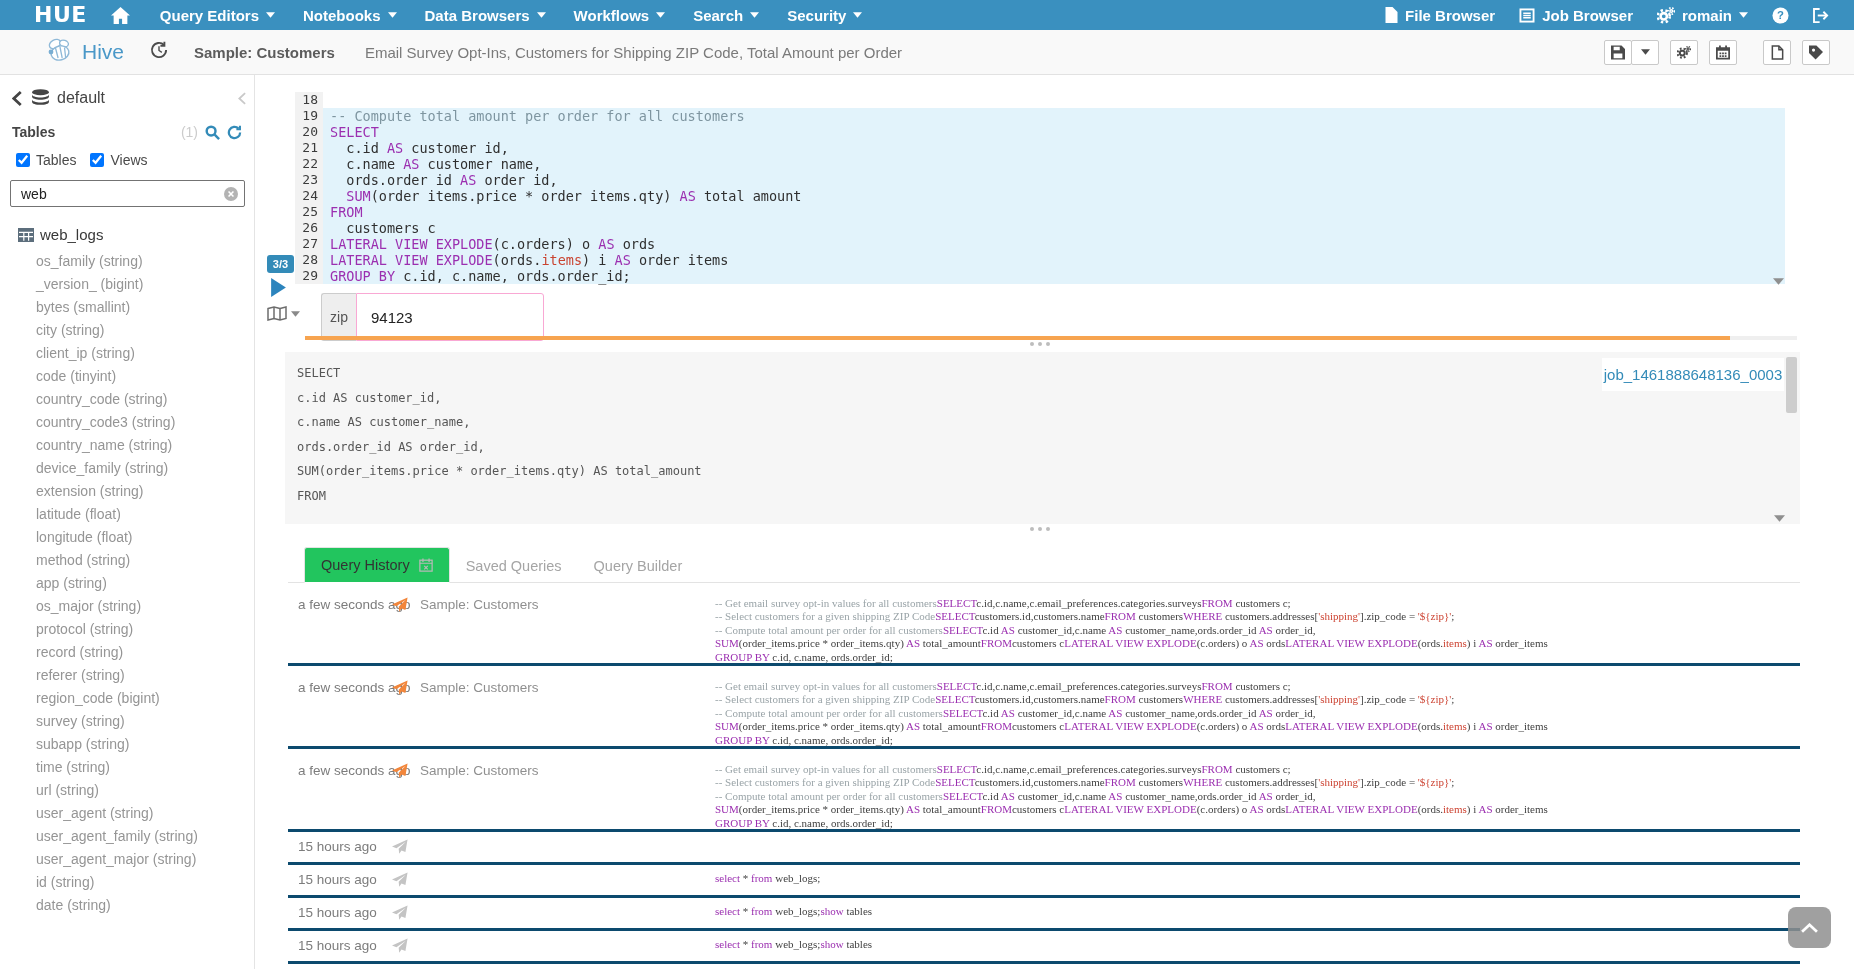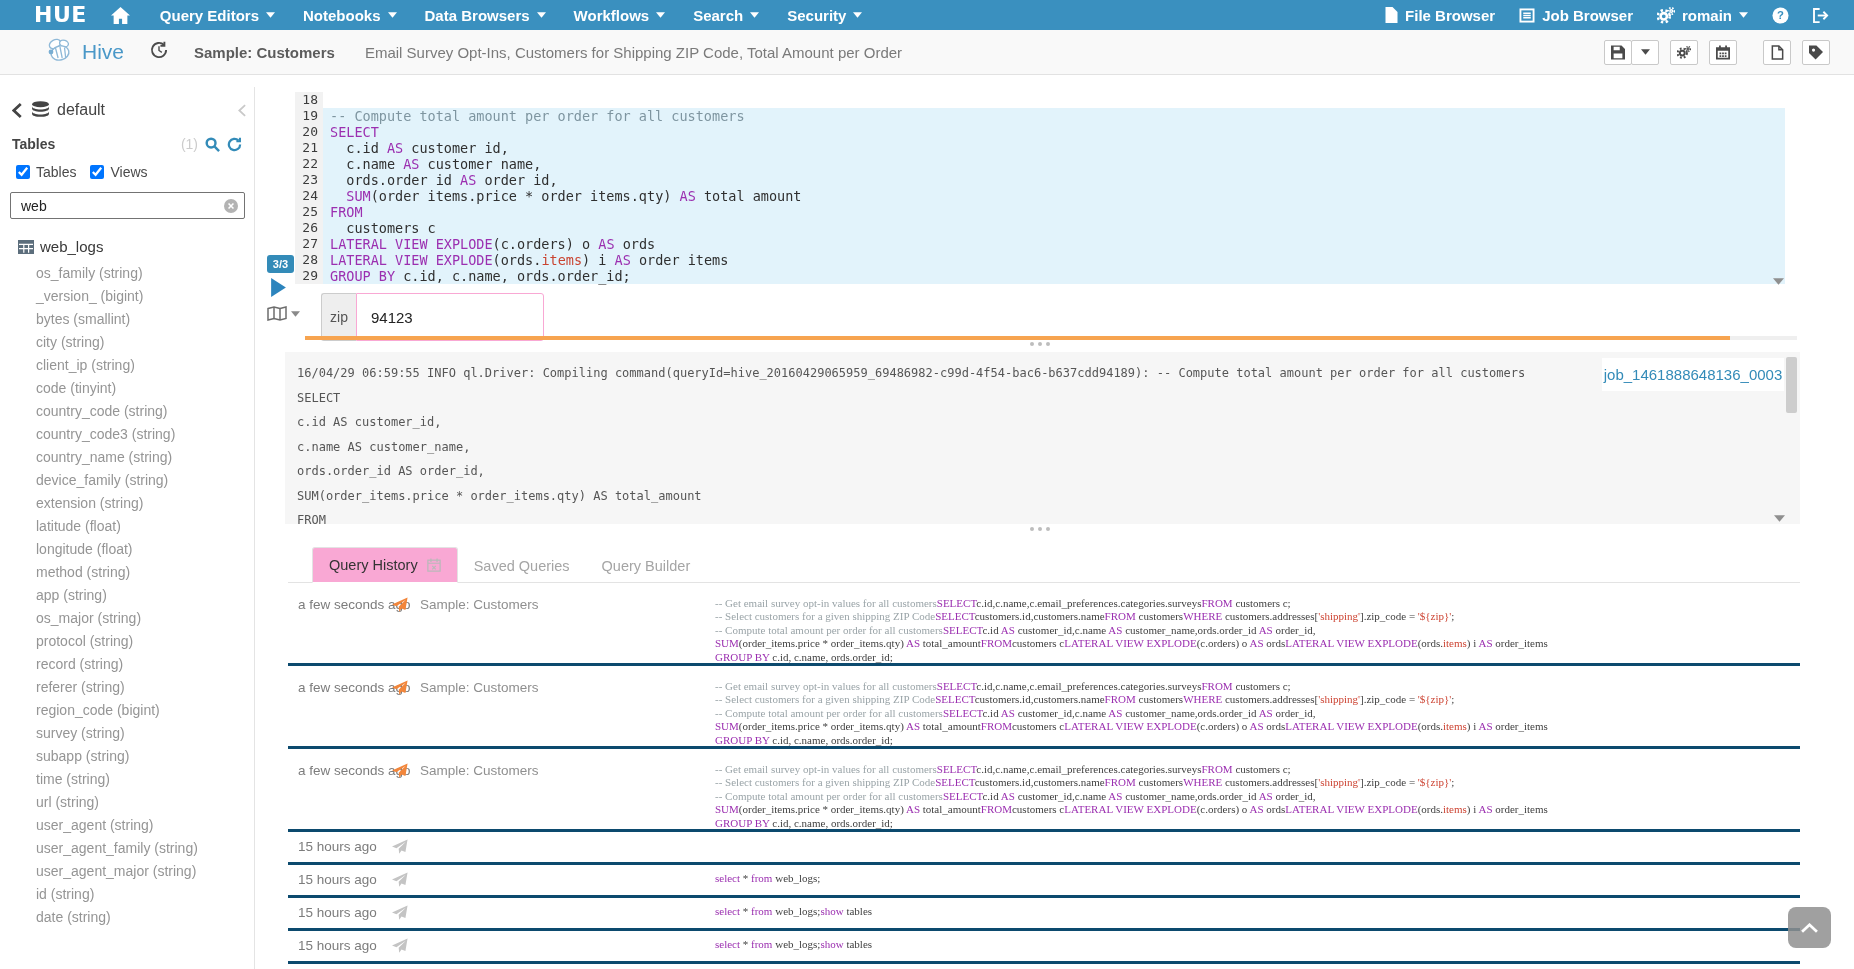--- a/index.html
+++ b/index.html
@@ -24,21 +24,21 @@
   .hist-btn{margin-left:26px;color:#4c4c4c;cursor:pointer}
   .doc-name{margin-left:26px;font-weight:bold;color:#5c5c5c;font-size:15px;white-space:nowrap}
   .doc-title{margin-left:30px;color:#7a7a7a;font-size:15px;white-space:nowrap}
   .toolbar{margin-left:auto;margin-right:24px;display:flex;align-items:center}
   .tb-group{display:flex;margin-left:11px}
   .tb-group.lg{margin-left:26px}
   .tb-btn{width:28px;height:25px;border:1px solid #c9c9c9;background:#fff;display:flex;align-items:center;justify-content:center;color:#4a4a4a;border-radius:2px;cursor:pointer}
   .tb-group .tb-btn + .tb-btn{margin-left:-1px}
 
   
-  .sidebar{position:absolute;top:87px;left:0;width:254px;bottom:0;background:#fff;border-right:1px solid #e4e4e4;overflow:hidden}
+  .sidebar{position:absolute;top:75px;left:0;width:254px;bottom:0;background:#fff;border-right:1px solid #e4e4e4;overflow:hidden}
   .sb-db{display:flex;align-items:center;margin:14px 8px 0 12px;font-size:16px;color:#444}
   .sb-db .dbname{margin-left:7px;cursor:pointer}
   .sb-collapse{margin-left:auto;color:#c9c9c9;cursor:pointer;display:flex}
   .sb-hdr{display:flex;align-items:center;margin:17px 12px 0 12px;font-size:14px;color:#454545;font-weight:bold}
   .sb-hdr .cnt{margin-left:auto;color:#ccc;font-weight:normal}
   .sb-hdr .icn{margin-left:7px;color:#338bb8;cursor:pointer}
   .sb-filters{display:flex;align-items:center;margin:12px 0 0 16px;font-size:14px;color:#4a4a4a}
   .sb-filters label{display:flex;align-items:center;gap:6px;margin-right:14px;cursor:pointer}
   .sb-filters input{width:14px;height:14px;margin:0}
   .sb-search{margin:12px 9px 0 10px;position:relative}
@@ -81,21 +81,21 @@
   .log-area{position:absolute;left:30px;top:277px;width:1515px;height:172px;background:#f6f6f6;overflow:hidden;
             font-family:"DejaVu Sans Mono",monospace;font-size:12px;color:#565656;padding:9px 12px;box-sizing:border-box;line-height:24.5px;white-space:nowrap}
   .job-overlay{position:absolute;left:1347px;top:283px;width:182px;height:33px;background:#fff;display:flex;align-items:center;justify-content:center}
   .job-overlay a{font-size:15px;color:#338bb8;text-decoration:none;cursor:pointer}
   .log-thumb{position:absolute;left:1531px;top:282px;width:11px;height:56px;background:#cdcdcd;border-radius:2px;cursor:pointer}
   .log-scroll-down{position:absolute;left:1519px;top:433px;color:#8f8f8f}
 
   
   .tabsbar{position:absolute;left:33px;top:470px;width:1512px;height:38px;border-bottom:1px solid #e3e3e3;display:flex;align-items:flex-end;box-sizing:border-box}
   .tab{padding:9px 16px;font-size:14.5px;color:#a5a5a5;display:flex;gap:9px;align-items:center;cursor:pointer;margin-bottom:-1px;white-space:nowrap}
-  .tab.active{background:#f9a8d4;border:1px solid #e3e3e3;border-bottom:1px solid #fff;border-radius:3px 3px 0 0;color:#333;margin-left:24px}
+  .tab.active{background:#22c55e;border:1px solid #e3e3e3;border-bottom:1px solid #fff;border-radius:3px 3px 0 0;color:#333;margin-left:16px}
   .tab .icn{color:#b9b9b9}
 
   
   .history{position:absolute;left:33px;top:508px;width:1512px;bottom:0;overflow:hidden}
   .h-row{position:relative;border-bottom:3px solid #0c4a6e;cursor:pointer}
   .h-row.big{height:80px}
   .h-row.small{height:30px}
   .h-time{position:absolute;left:10px;font-size:13.5px;color:#7c7c7c;white-space:nowrap}
   .h-icon{position:absolute;left:104px}
   .h-icon.recent{color:#f2863b}
@@ -472,21 +472,20 @@
       <div class="progress-fill" id="progressFill" style="width: 1425px;"></div>
     </div>
 
     <div class="grip grip1">
         <i></i>
         <i></i>
         <i></i>
       </div>
 
     <div class="log-area" id="logArea">
-        <div>16/04/29 06:59:55 INFO ql.Driver: Compiling command(queryId=hive_20160429065959_69486982-c99d-4f54-bac6-b637cdd94189): -- Compute total amount per order for all customers</div>
         <div>SELECT</div>
         <div>  c.id AS customer_id,</div>
         <div>  c.name AS customer_name,</div>
         <div>  ords.order_id AS order_id,</div>
         <div>  SUM(order_items.price * order_items.qty) AS total_amount</div>
         <div>FROM</div>
       </div>
     <div class="job-overlay">
       <a>job_1461888648136_0003</a>
     </div>

